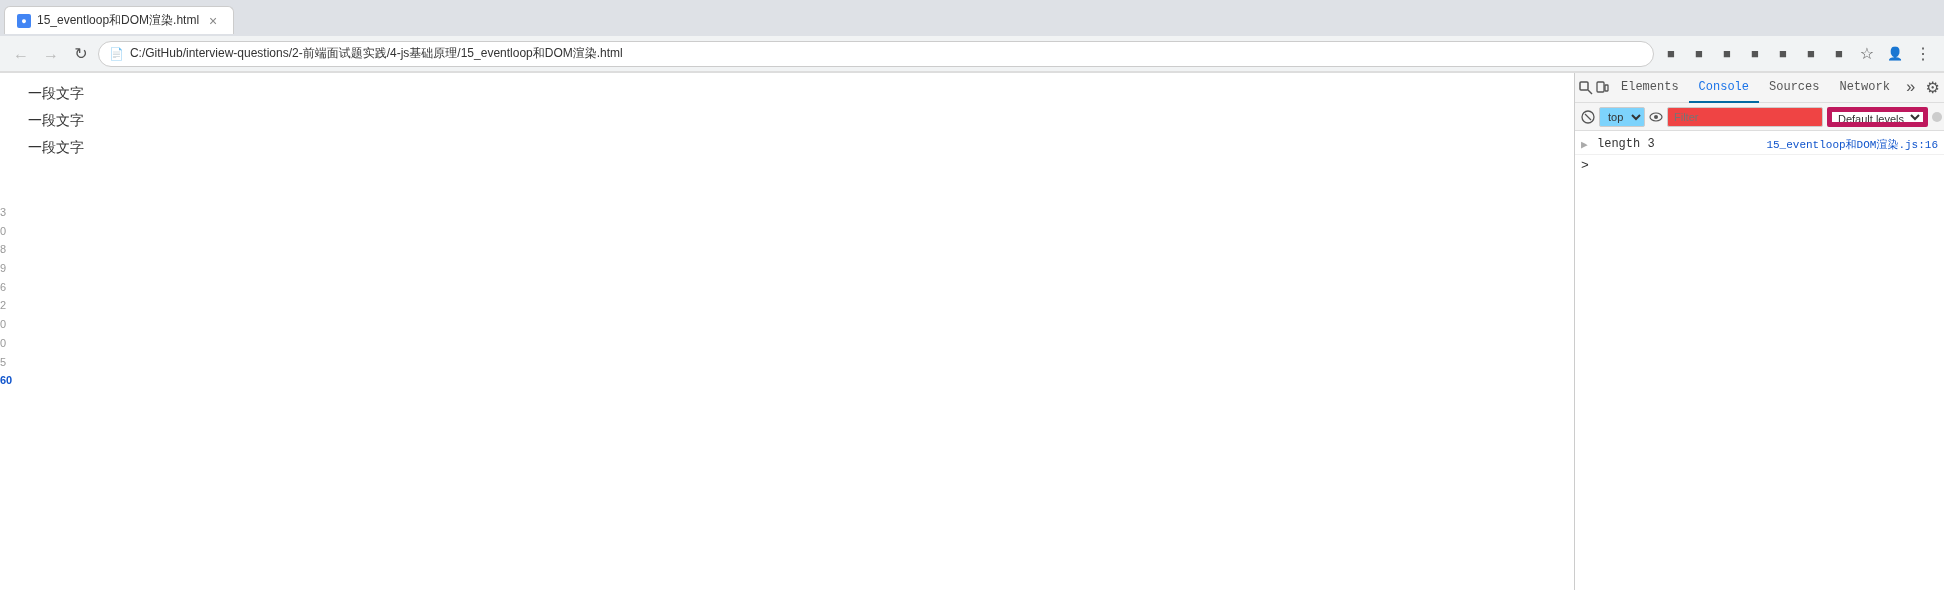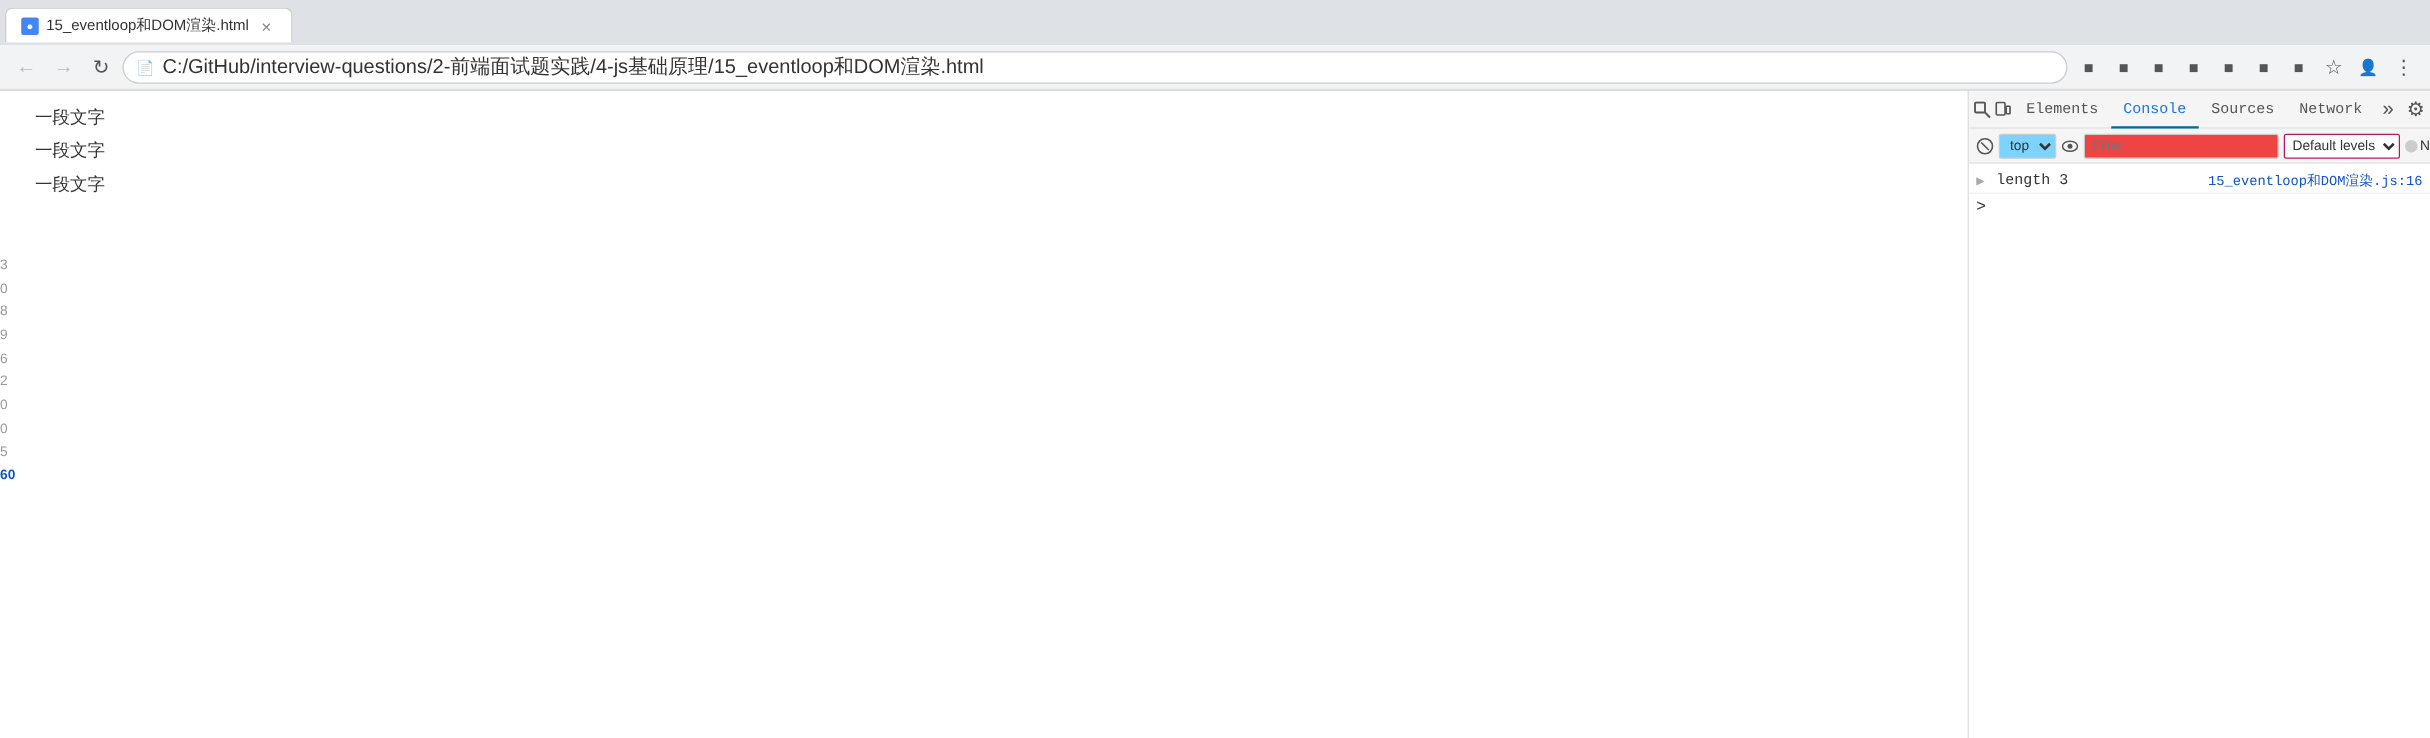--- a/index.html
+++ b/index.html
@@ -114,21 +114,21 @@
       color: #333;
     }
 
     .address-bar .lock-icon {
       color: #888;
       font-size: 12px;
     }
 
     .address-text {
       flex: 1;
-      font-size: 16px;
+      font-size: 12px;
       color: #333;
       white-space: nowrap;
       overflow: hidden;
       text-overflow: ellipsis;
     }
 
     .toolbar-right {
       display: flex;
       align-items: center;
       gap: 2px;
@@ -299,21 +299,21 @@
       height: 20px;
       border: 1px solid #ccc;
       border-radius: 2px;
       padding: 0 6px;
       font-size: 11px;
       background: #ef4444;
     }
 
     .console-level-select {
       height: 20px;
-      border: 1px solid #be185d;
+      border: 5px solid #be185d;
       background: #fff;
       font-size: 11px;
       padding: 0 2px;
       border-radius: 2px;
       color: #333;
     }
 
     .console-no-errors {
       display: flex;
       align-items: center;

